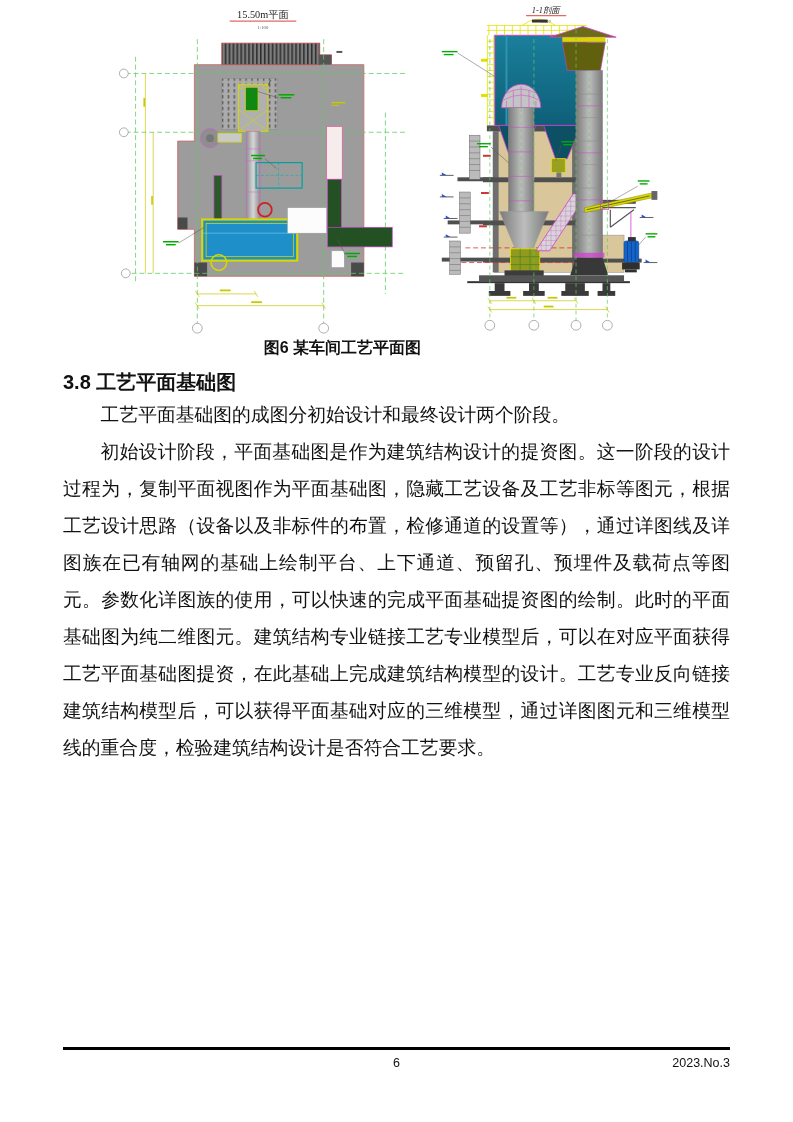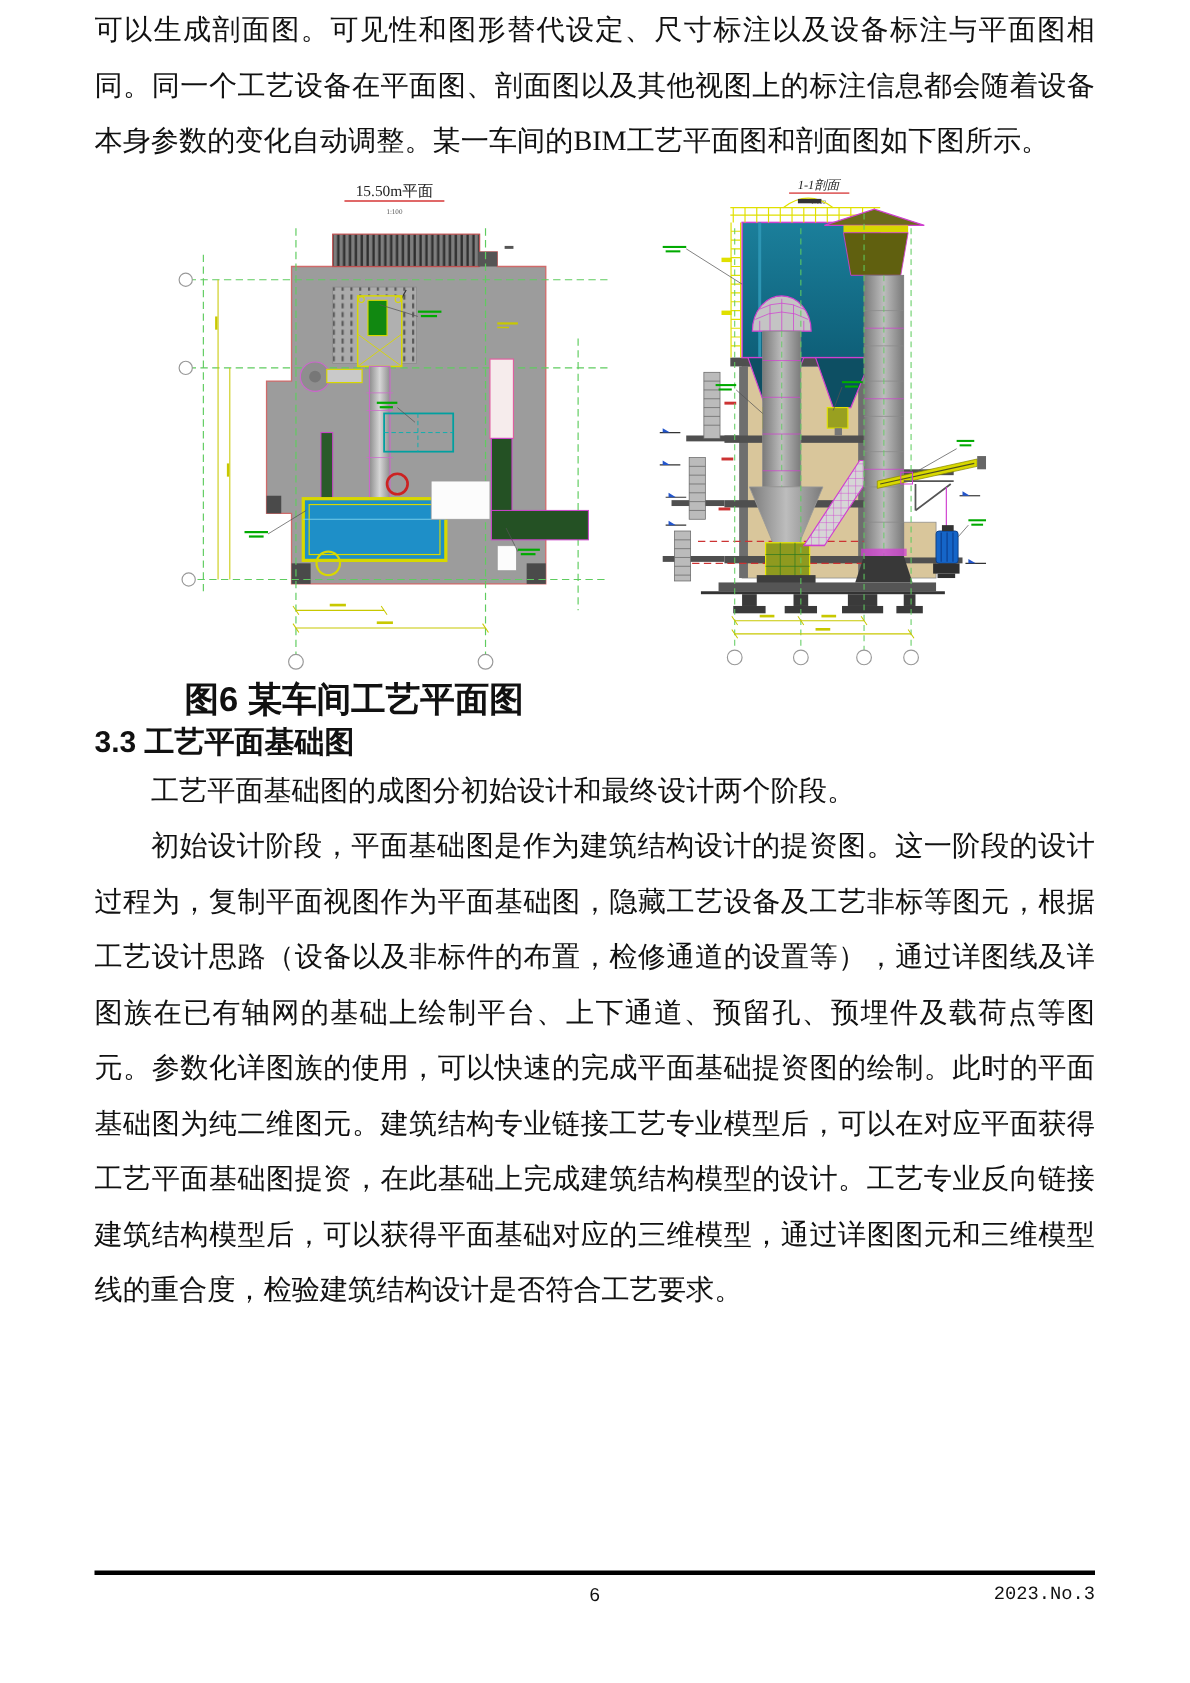--- a/index.html
+++ b/index.html
@@ -16,42 +16,41 @@
   .bodytext.indent{text-indent:2em;}
   .intro{padding-top:2px;}
   
   .figures{position:relative;height:338px;margin-top:0;}
   .fig{position:absolute;top:0;}
   .fig6{left:48px;width:298px;height:338px;}
   .fig7{left:372px;width:285px;height:338px;font-style:italic;}
   .fig svg{display:block;width:100%;height:100%;}
   .captions{position:relative;height:24px;}
   .cap{position:absolute;top:0;font-family:"Liberation Sans","DejaVu Sans",sans-serif;
-       font-weight:700;font-size:23px;text-align:left;}
+       font-weight:700;font-size:16px;text-align:right;}
   .cap6{left:60px;width:298px;}
   .cap7{left:372px;width:285px;}
   .section-heading{font-family:"Liberation Sans","DejaVu Sans",sans-serif;
        font-size:20px;font-weight:700;margin:6px 0 0 0;line-height:28px;}
   
   .footer-rule{position:absolute;left:63px;right:63px;top:1047px;height:3px;background:#000;}
   .footer-page{position:absolute;left:63px;right:63px;top:1056px;text-align:center;
        font-family:"Liberation Sans","DejaVu Sans",sans-serif;font-size:12.5px;}
   .footer-issue{position:absolute;right:63px;top:1056px;
-       font-family:Liberation Mono, monospace;font-size:12.5px;}
+       font-family:Liberation Sans, sans-serif;font-size:12.5px;}
   .svg-title{font-family:"Liberation Serif","DejaVu Serif",serif;fill:#222;}
 </style>
 </head>
 <body>
 
 <div class="page">
 
 
   <div class="content">
 
-    <p class="bodytext intro">可以生成剖面图。可见性和图形替代设定、尺寸标注以及设备标注与平面图相同。同一个工艺设备在平面图、剖面图以及其他视图上的标注信息都会随着设备本身参数的变化自动调整。某一车间的BIM工艺平面图和剖面图如下图所示。</p>
 
     <div class="figures">
 
       <div class="fig fig6">
         <svg viewBox="0 0 298 345" xmlns="http://www.w3.org/2000/svg">
           <defs>
             <pattern id="grate" width="4" height="22" patternUnits="userSpaceOnUse">
               <rect width="4" height="22" fill="#7d7d7d"></rect>
                 <rect x="1" width="1.6" height="22" fill="#2f2f2f"></rect>
             </pattern>
@@ -348,21 +347,21 @@
             </g>
           </g>
         </svg>
       </div>
     </div>
 
     <div class="captions">
       <div class="cap cap6">图6 某车间工艺平面图</div>
     </div>
 
-    <h3 class="section-heading">3.3 工艺平面基础图</h3>
+    <h3 class="section-heading">3.8 工艺平面基础图</h3>
 
     <p class="bodytext indent">工艺平面基础图的成图分初始设计和最终设计两个阶段。</p>
     <p class="bodytext indent">初始设计阶段，平面基础图是作为建筑结构设计的提资图。这一阶段的设计过程为，复制平面视图作为平面基础图，隐藏工艺设备及工艺非标等图元，根据工艺设计思路（设备以及非标件的布置，检修通道的设置等），通过详图线及详图族在已有轴网的基础上绘制平台、上下通道、预留孔、预埋件及载荷点等图元。参数化详图族的使用，可以快速的完成平面基础提资图的绘制。此时的平面基础图为纯二维图元。建筑结构专业链接工艺专业模型后，可以在对应平面获得工艺平面基础图提资，在此基础上完成建筑结构模型的设计。工艺专业反向链接建筑结构模型后，可以获得平面基础对应的三维模型，通过详图图元和三维模型线的重合度，检验建筑结构设计是否符合工艺要求。</p>
   </div>
 
   <div class="footer-rule"></div>
   <div class="footer-page">6</div>
   <div class="footer-issue">2023.No.3</div>
 
 </div>

